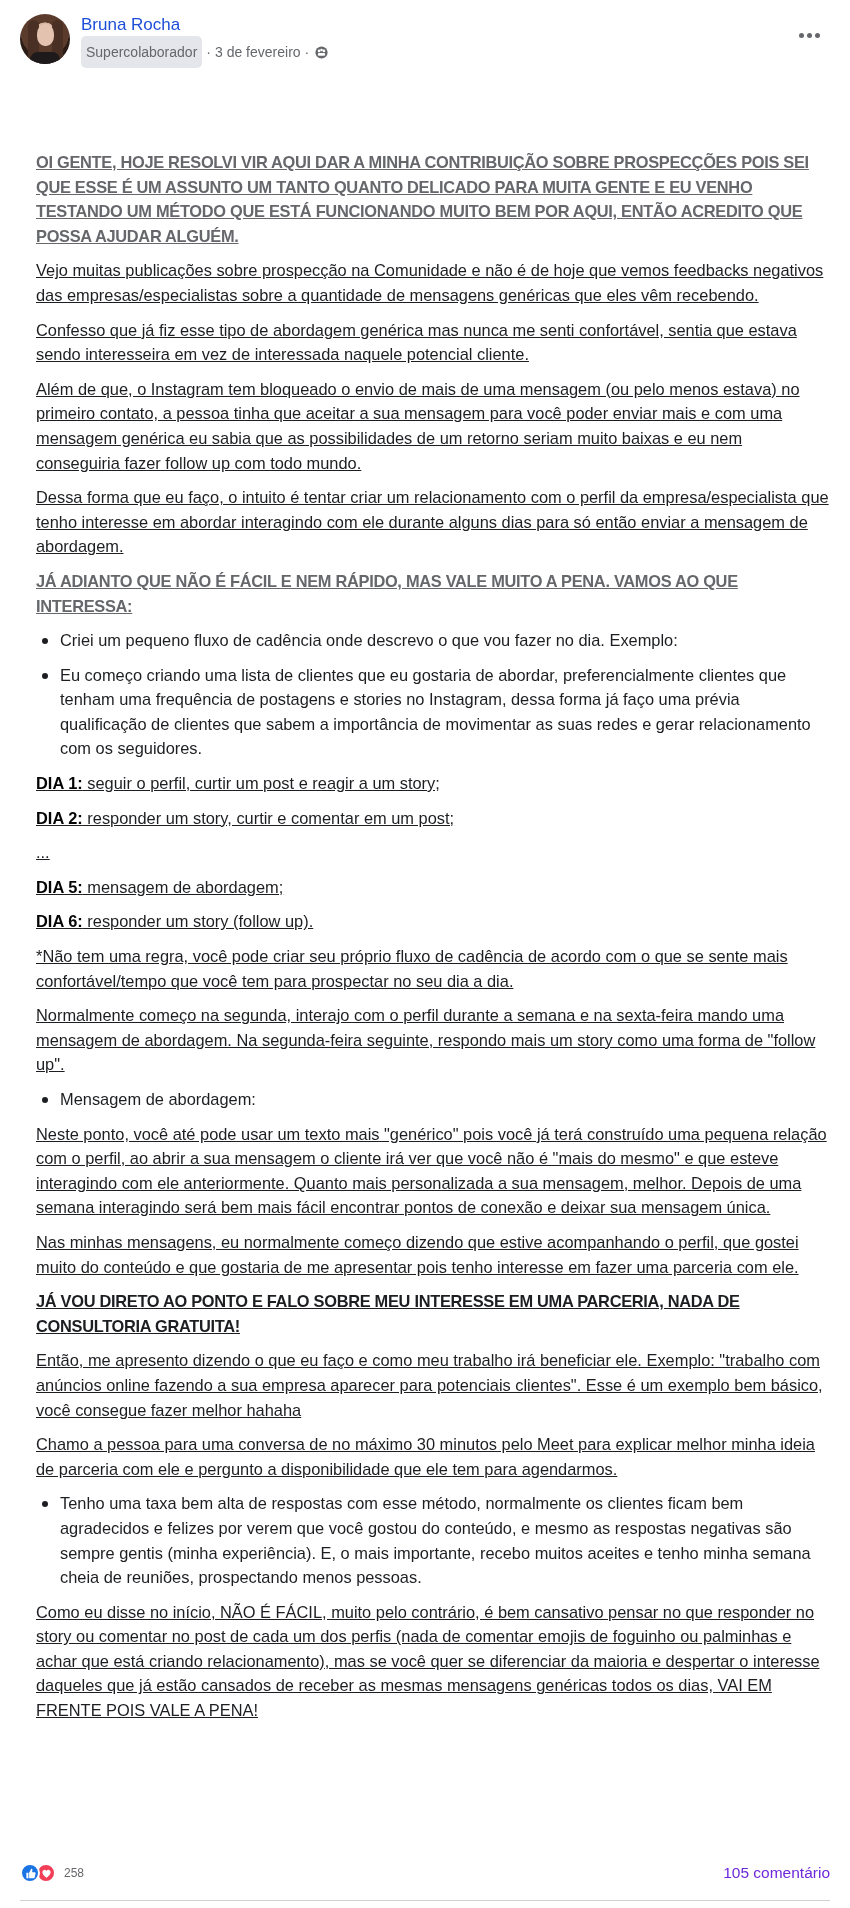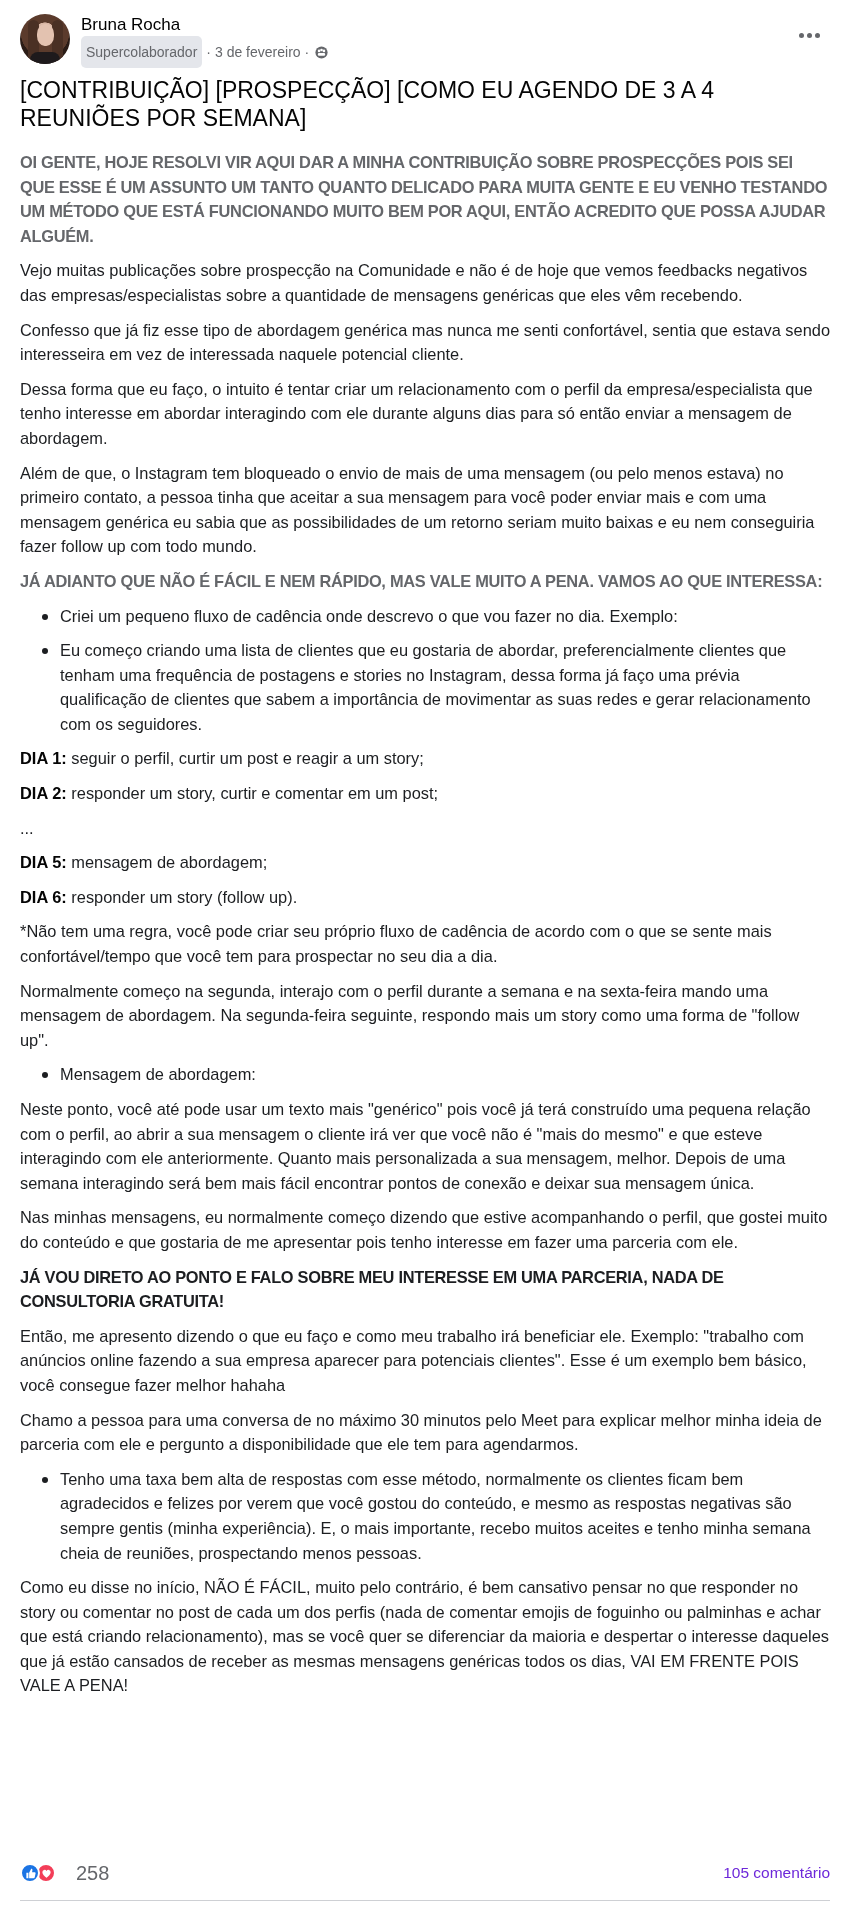--- a/index.html
+++ b/index.html
@@ -7,42 +7,42 @@
          font-family:"Liberation Sans", "DejaVu Sans", sans-serif; color:#1c1e21; }
   .card { position:absolute; left:0; top:0; width:850px; height:1908px; background:#fff; }
   .header { position:absolute; left:20px; top:14px; right:20px; height:52px; }
   .avatar { position:absolute; left:0; top:0; width:50px; height:50px; border-radius:50%;
             overflow:hidden; background:radial-gradient(circle at 50% 38%, #d9b7a5 0 26%, #5b3b2c 27% 60%, #2b1c16 61%); }
   .avatar .face { position:absolute; left:17px; top:10px; width:17px; height:22px; border-radius:45%;
             background:#e3c2b0; }
   .avatar .hair-l { position:absolute; left:8px; top:6px; width:11px; height:44px; border-radius:8px; background:#4a3024; }
   .avatar .hair-r { position:absolute; left:32px; top:6px; width:11px; height:44px; border-radius:8px; background:#4a3024; }
   .avatar .shirt { position:absolute; left:10px; top:38px; width:30px; height:14px; border-radius:8px 8px 0 0; background:#1e1a1c; }
-  .author { position:absolute; left:61px; top:1px; font-size:17px; font-weight:normal; color:#000000; }
+  .author { position:absolute; left:61px; top:1px; font-size:17px; font-weight:normal; color:#1d4ed8; }
   .meta { position:absolute; left:61px; top:27px; height:22px; display:flex; align-items:center; font-size:14px; color:#65676b; }
   .badge { background:#e4e6eb; color:#65676b; border-radius:5px; padding:8px 5px; font-size:14px; }
   .sep { margin:0 4px; }
   .globe { display:inline-block; width:13px; height:13px; margin-left:2px; }
   .more { position:absolute; right:6px; top:14px; width:30px; height:14px; display:flex; justify-content:center; align-items:center; gap:3px; cursor:pointer; }
   .more span { width:5px; height:5px; border-radius:50%; background:#65676b; display:block; }
   .title { position:absolute; left:20px; top:76px; width:800px; font-size:23px; line-height:28px; color:#050505; margin:0; font-weight:normal; }
   .body { position:absolute; left:20px; top:150px; width:810px; font-size:16.4px; line-height:24.6px; color:#1c1e21; }
-  .body p { margin:0 0 10px 0; }
+  .body p { margin:0 0 10px 16px;text-decoration:underline; }
   .caps { font-weight:bold; color:#65676b; font-size:16.4px; letter-spacing:-0.3px; }
   .caps.dark { color:#1c1e21; }
   ul { margin:0 0 10px 0; padding:0 0 0 40px; list-style:none; }
   li { position:relative; margin:0 0 10px 0; }
   li::before { content:""; position:absolute; left:-18px; top:10px; width:6px; height:6px; border-radius:50%; background:#1c1e21; }
   .dia b { color:#050505; }
   .footer { position:absolute; left:20px; right:20px; top:1858px; height:30px; display:flex; align-items:center; justify-content:space-between; }
   .reactions { display:flex; align-items:center; cursor:pointer; }
   .react { width:20px; height:20px; border-radius:50%; display:flex; align-items:center; justify-content:center; border:2px solid #fff; box-sizing:border-box; }
   .react.like { background:#1b74e4; z-index:2; }
   .react.love { background:#f33e58; margin-left:-4px; z-index:1; }
-  .count { color:#65676b; font-size:20px; margin-left:20px; }
+  .count { color:#65676b; font-size:12px; margin-left:8px; }
   .comments { color:#6d28d9; font-size:15.5px; cursor:pointer; }
   .divider { position:absolute; left:20px; right:20px; top:1900px; height:1px; background:#ced0d4; }
 </style>
 </head>
 <body>
 
 <div class="card">
   <div class="header">
     <div class="avatar">
       <div class="hair-l"></div>
@@ -64,28 +64,27 @@
         <rect x="3.5" y="8.5" width="9" height="3.5" rx="1.5" fill="#fff"></rect>
       </svg>
     </div>
     <div class="more">
       <span></span>
       <span></span>
       <span></span>
     </div>
   </div>
 
-  <h1 class="title">[CONTRIBUIÇÃO] [PROSPECÇÃO] [COMO EU AGENDO DE 3 A 4 REUNIÕES POR SEMANA]</h1>
 
   <div class="body">
     <p class="caps">OI GENTE, HOJE RESOLVI VIR AQUI DAR A MINHA CONTRIBUIÇÃO SOBRE PROSPECÇÕES POIS SEI QUE ESSE É UM ASSUNTO UM TANTO QUANTO DELICADO PARA MUITA GENTE E EU VENHO TESTANDO UM MÉTODO QUE ESTÁ FUNCIONANDO MUITO BEM POR AQUI, ENTÃO ACREDITO QUE POSSA AJUDAR ALGUÉM.</p>
     <p>Vejo muitas publicações sobre prospecção na Comunidade e não é de hoje que vemos feedbacks negativos das empresas/especialistas sobre a quantidade de mensagens genéricas que eles vêm recebendo.</p>
     <p>Confesso que já fiz esse tipo de abordagem genérica mas nunca me senti confortável, sentia que estava sendo interesseira em vez de interessada naquele potencial cliente.</p>
+    <p>Além de que, o Instagram tem bloqueado o envio de mais de uma mensagem (ou pelo menos estava) no primeiro contato, a pessoa tinha que aceitar a sua mensagem para você poder enviar mais e com uma mensagem genérica eu sabia que as possibilidades de um retorno seriam muito baixas e eu nem conseguiria fazer follow up com todo mundo.</p>
     <p>Dessa forma que eu faço, o intuito é tentar criar um relacionamento com o perfil da empresa/especialista que tenho interesse em abordar interagindo com ele durante alguns dias para só então enviar a mensagem de abordagem.</p>
-    <p>Além de que, o Instagram tem bloqueado o envio de mais de uma mensagem (ou pelo menos estava) no primeiro contato, a pessoa tinha que aceitar a sua mensagem para você poder enviar mais e com uma mensagem genérica eu sabia que as possibilidades de um retorno seriam muito baixas e eu nem conseguiria fazer follow up com todo mundo.</p>
     <p class="caps">JÁ ADIANTO QUE NÃO É FÁCIL E NEM RÁPIDO, MAS VALE MUITO A PENA. VAMOS AO QUE INTERESSA:</p>
     <ul>
       <li>Criei um pequeno fluxo de cadência onde descrevo o que vou fazer no dia. Exemplo:</li>
       <li>Eu começo criando uma lista de clientes que eu gostaria de abordar, preferencialmente clientes que tenham uma frequência de postagens e stories no Instagram, dessa forma já faço uma prévia qualificação de clientes que sabem a importância de movimentar as suas redes e gerar relacionamento com os seguidores.</li>
     </ul>
     <p class="dia"><b>DIA 1:</b><span> seguir o perfil, curtir um post e reagir a um story;</span></p>
     <p class="dia"><b>DIA 2:</b><span> responder um story, curtir e comentar em um post;</span></p>
     <p class="dia"><span>...</span></p>
     <p class="dia"><b>DIA 5:</b><span> mensagem de abordagem;</span></p>
     <p class="dia"><b>DIA 6:</b><span> responder um story (follow up).</span></p>

